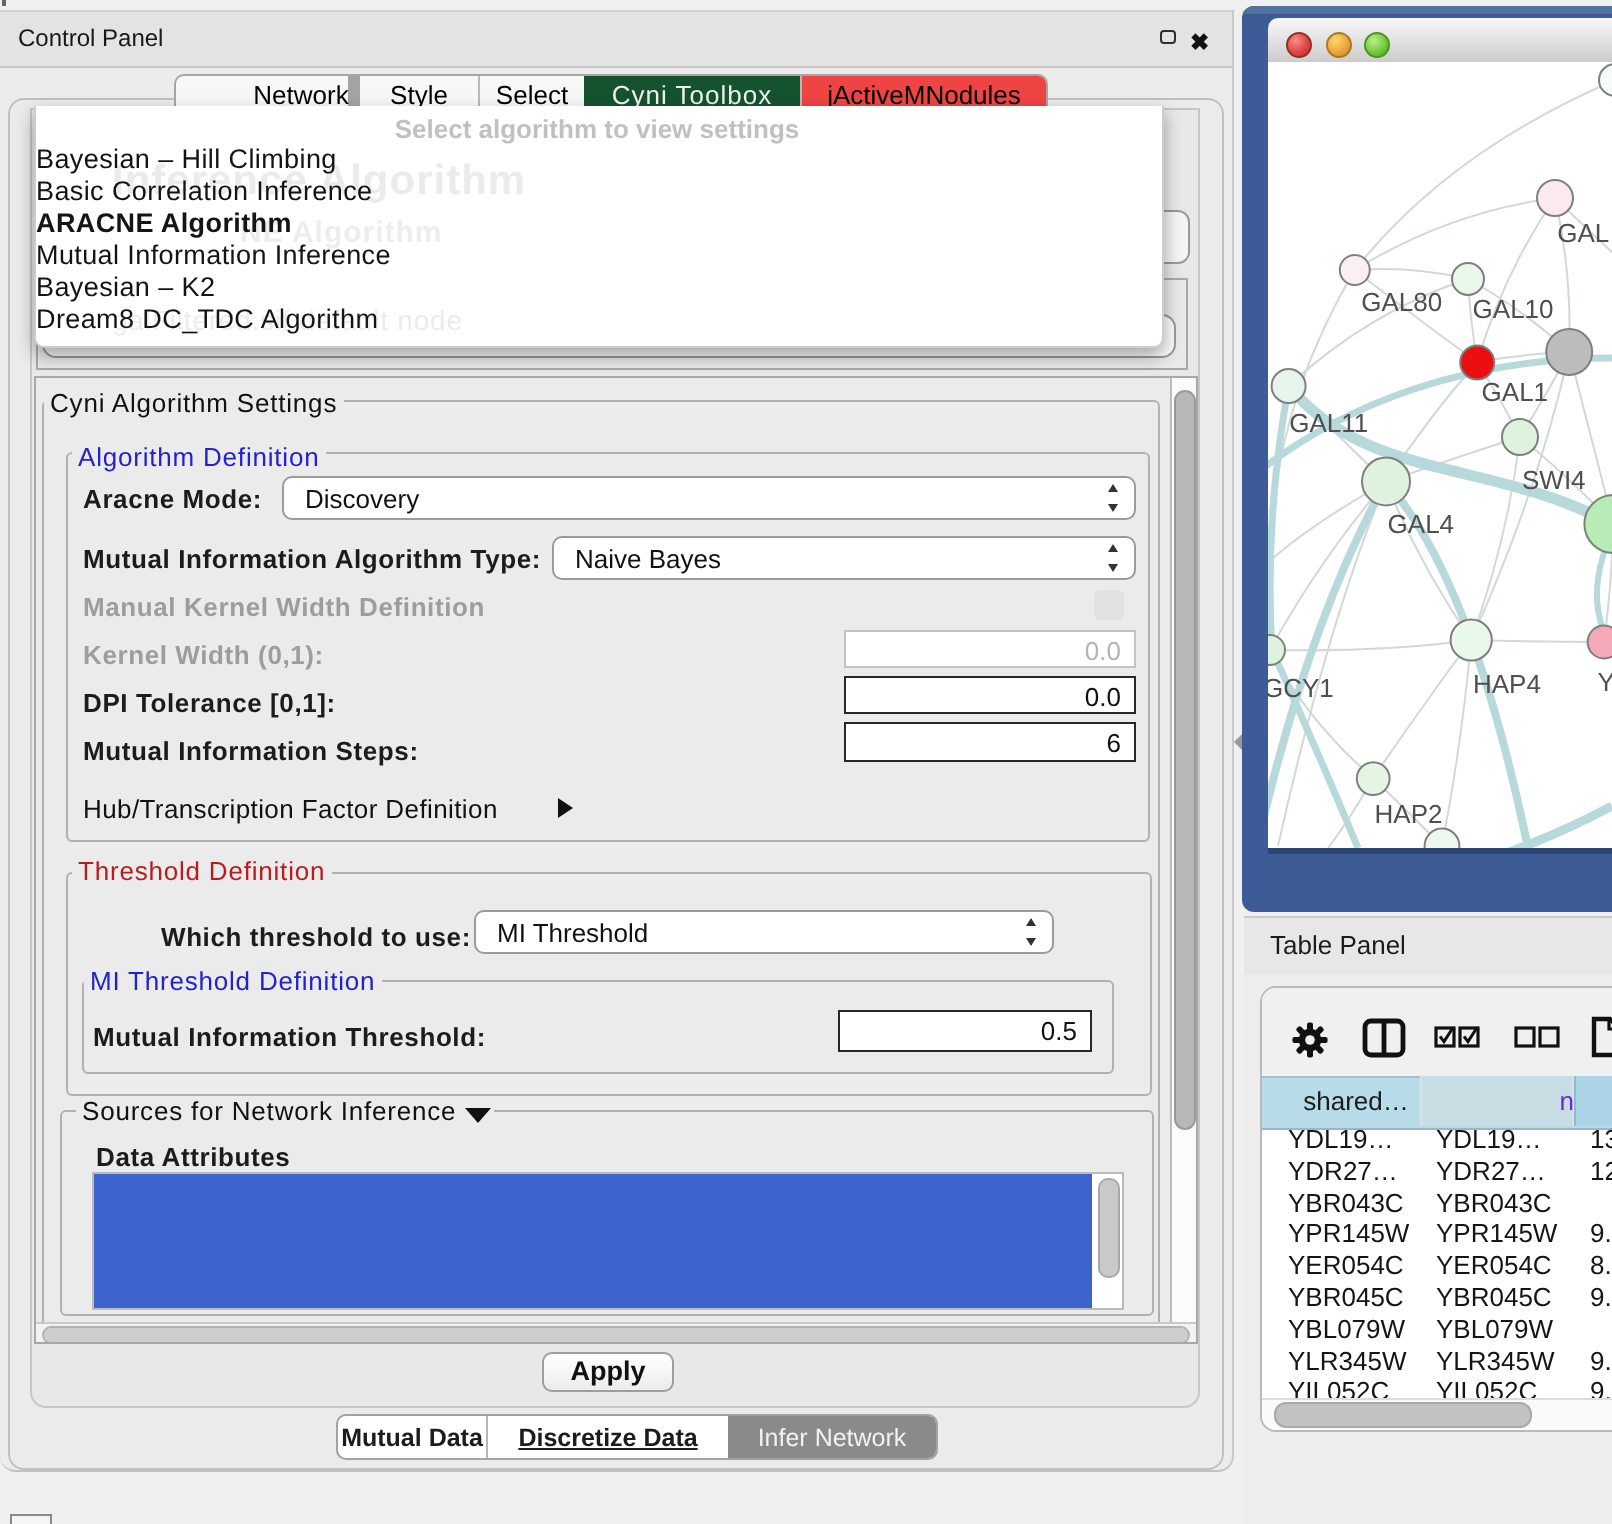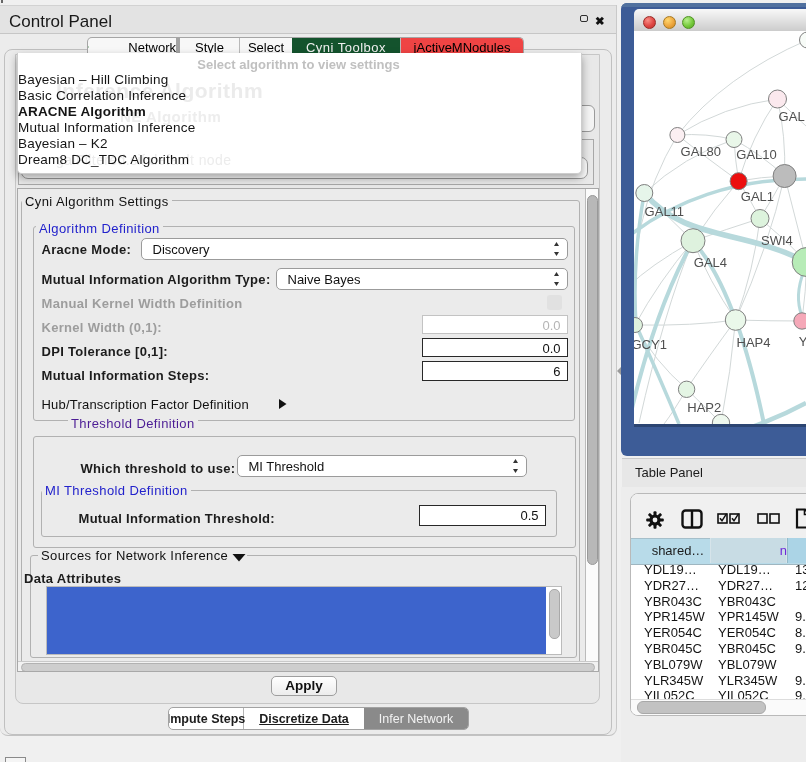--- a/index.html
+++ b/index.html
@@ -20,30 +20,30 @@
           line-height:13px;white-space:nowrap;letter-spacing:0.4px;}
 </style>
 </head>
 <body>
 
 <div class="abs" style="left:1px;top:0;width:2px;height:3px;background:#666;"></div>
 
 <div class="abs" id="cpwin" style="left:0px;top:5px;width:616px;height:730px;background:#ececec;border-right:1px solid #c9c9c9;border-bottom:1px solid #c2c2c2;border-radius:0 0 8px 8px;">
 
   <div class="abs" style="left:0;top:0;width:616px;height:27px;background:#e3e3e3;border-top:1px solid #d2d2d2;border-bottom:1px solid #c6c6c6;"></div>
-  <div class="abs" style="left:9px;top:7px;font-size:17px;color:#181818;">Control Panel</div>
+  <div class="abs" style="left:9px;top:7px;font-size:12px;color:#181818;">Control Panel</div>
   <div class="abs" style="left:580px;top:10px;width:6px;height:5px;border:1.5px solid #2f2f2f;border-radius:2px;"></div>
   <div class="abs" style="left:595px;top:9px;font-size:11.5px;font-weight:bold;color:#111;">✖</div>
 
   <div class="abs" style="left:4px;top:44px;width:606px;height:684px;background:#ebebeb;border:1px solid #c0c0c0;border-radius:8px;"></div>
 
   <div class="abs" style="left:15px;top:49px;width:583px;height:648px;background:#e8e8e8;border:1px solid #c6c6c6;border-radius:0 0 8px 8px;"></div>
 
   <div class="abs" style="left:87px;top:32px;width:435px;height:18px;border:1px solid #a5a5a5;border-bottom:none;border-radius:5px 5px 0 0;background:#f7f7f7;display:flex;overflow:hidden;font-size:13px;color:#000;">
-    <div style="width:92px;display:flex;align-items:center;justify-content:center;border-right:4px solid #a3a3a3;box-sizing:border-box;gap:34px;">
+    <div style="width:92px;display:flex;align-items:center;justify-content:center;border-right:6px solid #a3a3a3;box-sizing:border-box;gap:34px;">
       <svg width="13" height="16" viewBox="0 0 13 16" style="margin-right:5px;">
         <path d="M3 4.5 L3 13.5 M3 8 L6.8 8 M3 13.5 L6.8 13.5" stroke="#5b5b6e" stroke-width="1.1" fill="none"></path>
         <circle cx="3" cy="2.8" r="2.3" fill="#47a84b" stroke="#2e7d32" stroke-width="0.9"></circle>
         <circle cx="9.2" cy="8" r="2.3" fill="#47a84b" stroke="#2e7d32" stroke-width="0.9"></circle>
         <circle cx="9.2" cy="13.5" r="2.3" fill="#47a84b" stroke="#2e7d32" stroke-width="0.9"></circle>
       </svg>
       <span>Network</span>
     </div>
     <div style="width:60px;display:flex;align-items:center;justify-content:center;border-right:1px solid #b9b9b9;box-sizing:border-box;">Style</div>
     <div style="width:52px;display:flex;align-items:center;justify-content:center;box-sizing:border-box;">Select</div>
@@ -92,62 +92,62 @@
     <div class="abs field" style="left:403.5px;top:172px;width:144px;height:18px;">
         <span class="tx">6</span>
       </div>
 
     <div class="abs" style="left:23.5px;top:208px;font-size:13px;color:#111;letter-spacing:0.2px;">Hub/Transcription Factor Definition</div>
     <svg class="abs" style="left:258.5px;top:209px;" width="11" height="12" viewBox="0 0 11 12">
         <path d="M2 1 L9.5 6 L2 11 Z" fill="#111"></path>
       </svg>
 
     <div class="abs group" style="left:14.5px;top:247px;width:541px;height:110px;"></div>
-    <div class="gtitle" style="left:18px;top:228px;color:#4c1d95;margin-left:32px;">Threshold Definition</div>
+    <div class="gtitle" style="left:18px;top:240px;color:#b91c1c;">Threshold Definition</div>
 
     <div class="abs lbl" style="left:62.5px;top:272px;">Which threshold to use:</div>
     <div class="abs combo" style="left:218.5px;top:266px;width:288px;height:20px;">
       <span class="tx">MI Threshold</span>
       <svg class="ar" viewBox="0 0 7 16">
           <path d="M3.5 1 L6 5 L1 5 Z M3.5 15 L1 11 L6 11 Z" fill="#333"></path>
         </svg>
     </div>
 
     <div class="abs group" style="left:22.5px;top:301px;width:514px;height:45px;"></div>
     <div class="gtitle" style="left:24px;top:295px;color:#2222cc;">MI Threshold Definition</div>
 
-    <div class="abs lbl" style="left:28.5px;top:322px;margin-left:32px;">Mutual Information Threshold:</div>
+    <div class="abs lbl" style="left:28.5px;top:322px;">Mutual Information Threshold:</div>
     <div class="abs field" style="left:400.5px;top:316px;width:125px;height:19px;">
         <span class="tx">0.5</span>
       </div>
 
     <div class="abs group" style="left:11.5px;top:366px;width:545px;height:101px;"></div>
     <div class="gtitle" style="left:20px;top:360px;color:#111;">Sources for Network Inference&nbsp;&nbsp;&nbsp;&nbsp;</div>
     <svg class="abs" style="left:214px;top:364px;" width="14" height="9" viewBox="0 0 14 9">
         <path d="M0.5 1 L13.5 1 L7 8.5 Z" fill="#111"></path>
       </svg>
 
-    <div class="abs lbl" style="left:6px;top:382px;">Data Attributes</div>
+    <div class="abs lbl" style="left:30px;top:382px;">Data Attributes</div>
 
     <div class="abs" style="left:27.5px;top:397px;width:514px;height:67px;background:#fff;border:1px solid #bbb;"></div>
     <div class="abs" style="left:28.5px;top:398px;width:499px;height:67px;background:#3d64cc;"></div>
 
     <div class="abs" style="left:530.5px;top:400px;width:9px;height:48px;background:#c9c9c9;border:1px solid #a9a9a9;border-radius:5px;"></div>
 
     <div class="abs" style="left:566.5px;top:0;width:13.5px;height:472px;background:#fbfbfb;border-left:1px solid #bbb;"></div>
     <div class="abs" style="left:568.5px;top:6px;width:9px;height:368px;background:#b8b8b8;border:1px solid #999;border-radius:6px;"></div>
 
     <div class="abs" style="left:0;top:472px;width:580px;height:10px;background:#f2f2f2;border-top:1px solid #c9c9c9;"></div>
     <div class="abs" style="left:3px;top:474px;width:572px;height:7px;background:#cecece;border:1px solid #b2b2b2;border-radius:5px;"></div>
   </div>
 
   <div class="abs" style="left:271px;top:671px;width:64px;height:18px;background:linear-gradient(#ffffff,#ececec);border:1px solid #9e9e9e;border-radius:5px;text-align:center;font-size:13.5px;font-weight:bold;color:#111;line-height:18px;">Apply</div>
 
   <div class="abs" style="left:168px;top:702px;width:299px;height:21px;border:1px solid #a2a2a2;border-radius:5px;background:#fff;display:flex;overflow:hidden;font-size:12.5px;font-weight:bold;color:#1c1c1c;white-space:nowrap;">
-    <div style="width:75px;display:flex;align-items:center;justify-content:center;border-right:1px solid #b5b5b5;box-sizing:border-box;">Impute Steps</div>
+    <div style="width:75px;display:flex;align-items:center;justify-content:center;border-right:1px solid #b5b5b5;box-sizing:border-box;">Mutual Data</div>
     <div style="width:120px;display:flex;align-items:center;justify-content:center;box-sizing:border-box;text-decoration:underline;">Discretize Data</div>
     <div style="flex:1;display:flex;align-items:center;justify-content:center;background:#8a8a8a;color:#f2f2f2;font-weight:normal;">Infer Network</div>
   </div>
 </div>
 
 <div class="abs" style="left:20px;top:105px;width:573px;height:25px;background:#f4f4f4;border:1px solid #9a9a9a;border-radius:6px;"></div>
 <div class="abs" style="left:18px;top:139px;width:574px;height:44px;background:#e9e9e9;border:1px solid #a8a8a8;"></div>
 <div class="abs" style="left:21px;top:157px;width:565px;height:20px;background:#fcfcfc;border:1px solid #9a9a9a;border-radius:7px;"></div>
 
 <div class="abs" style="left:17px;top:53px;width:563px;height:120px;background:#fff;border:1px solid #cdcdcd;border-top:none;border-radius:0 0 5px 5px;box-shadow:0 4px 9px rgba(0,0,0,0.35);"></div>

